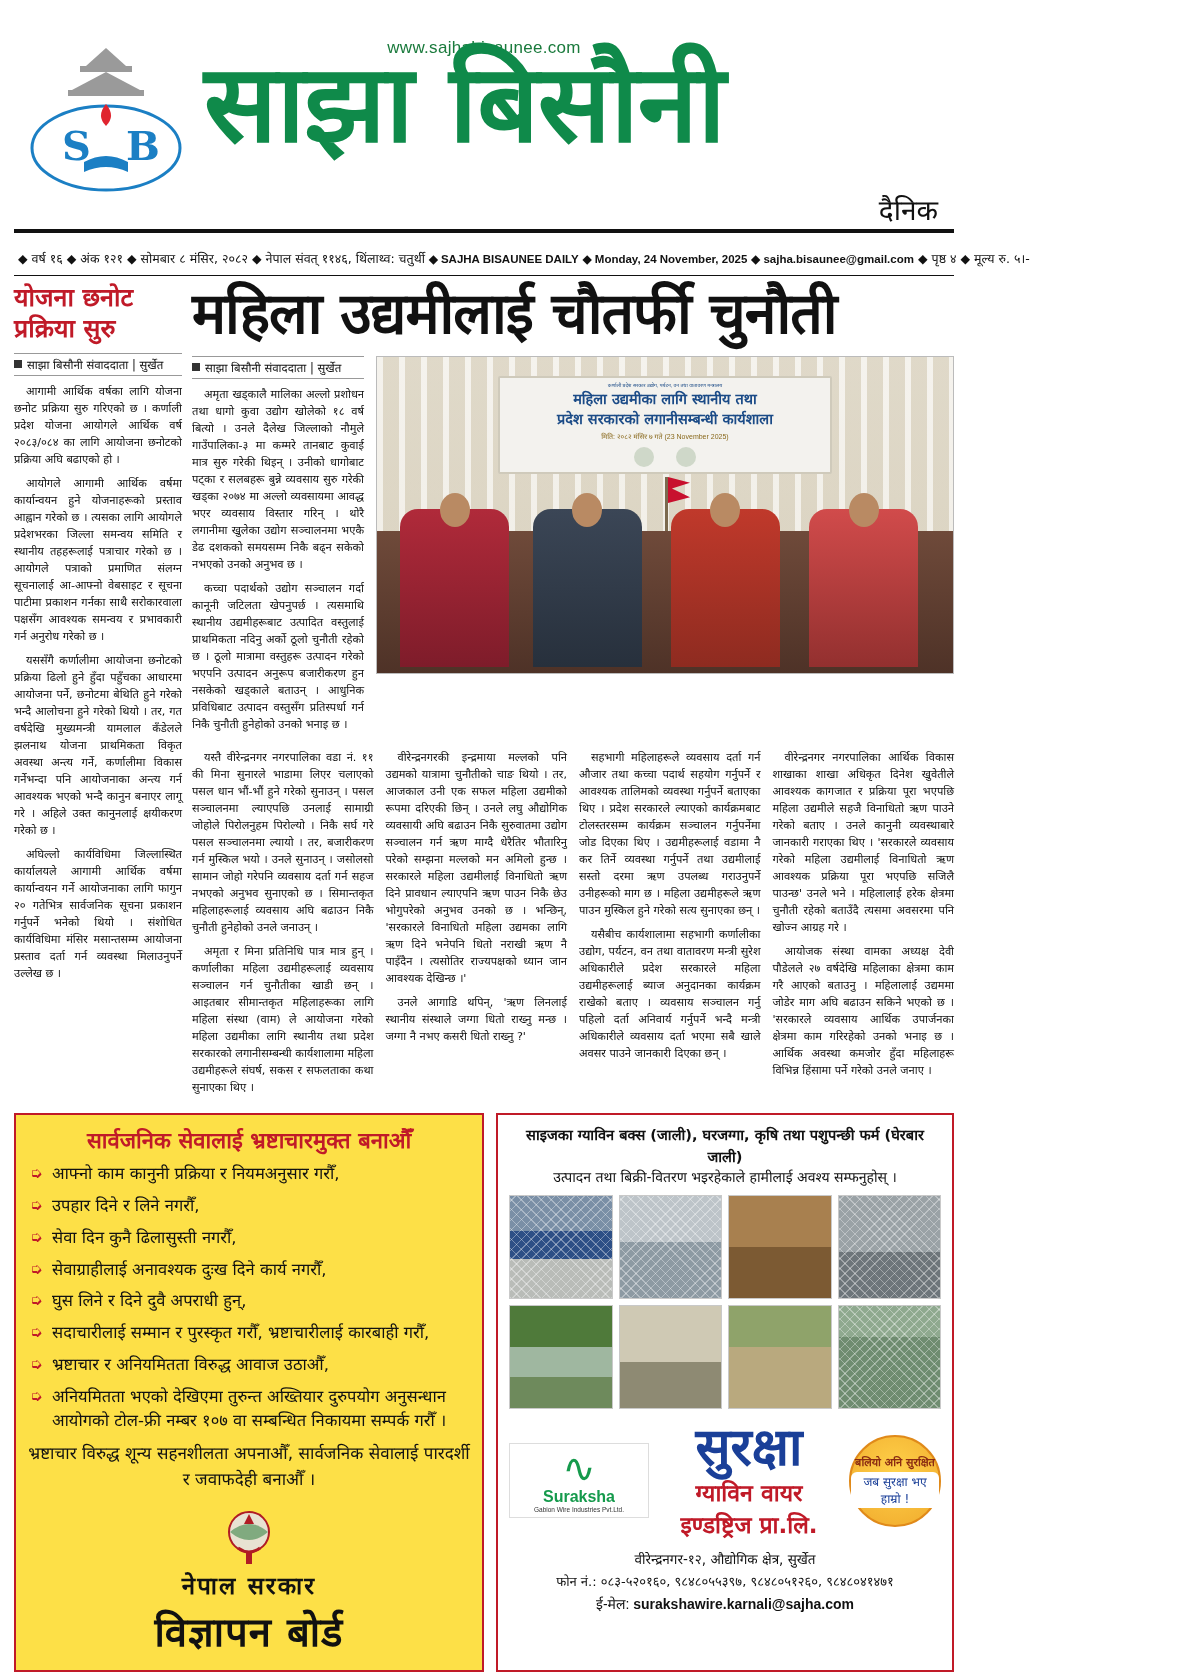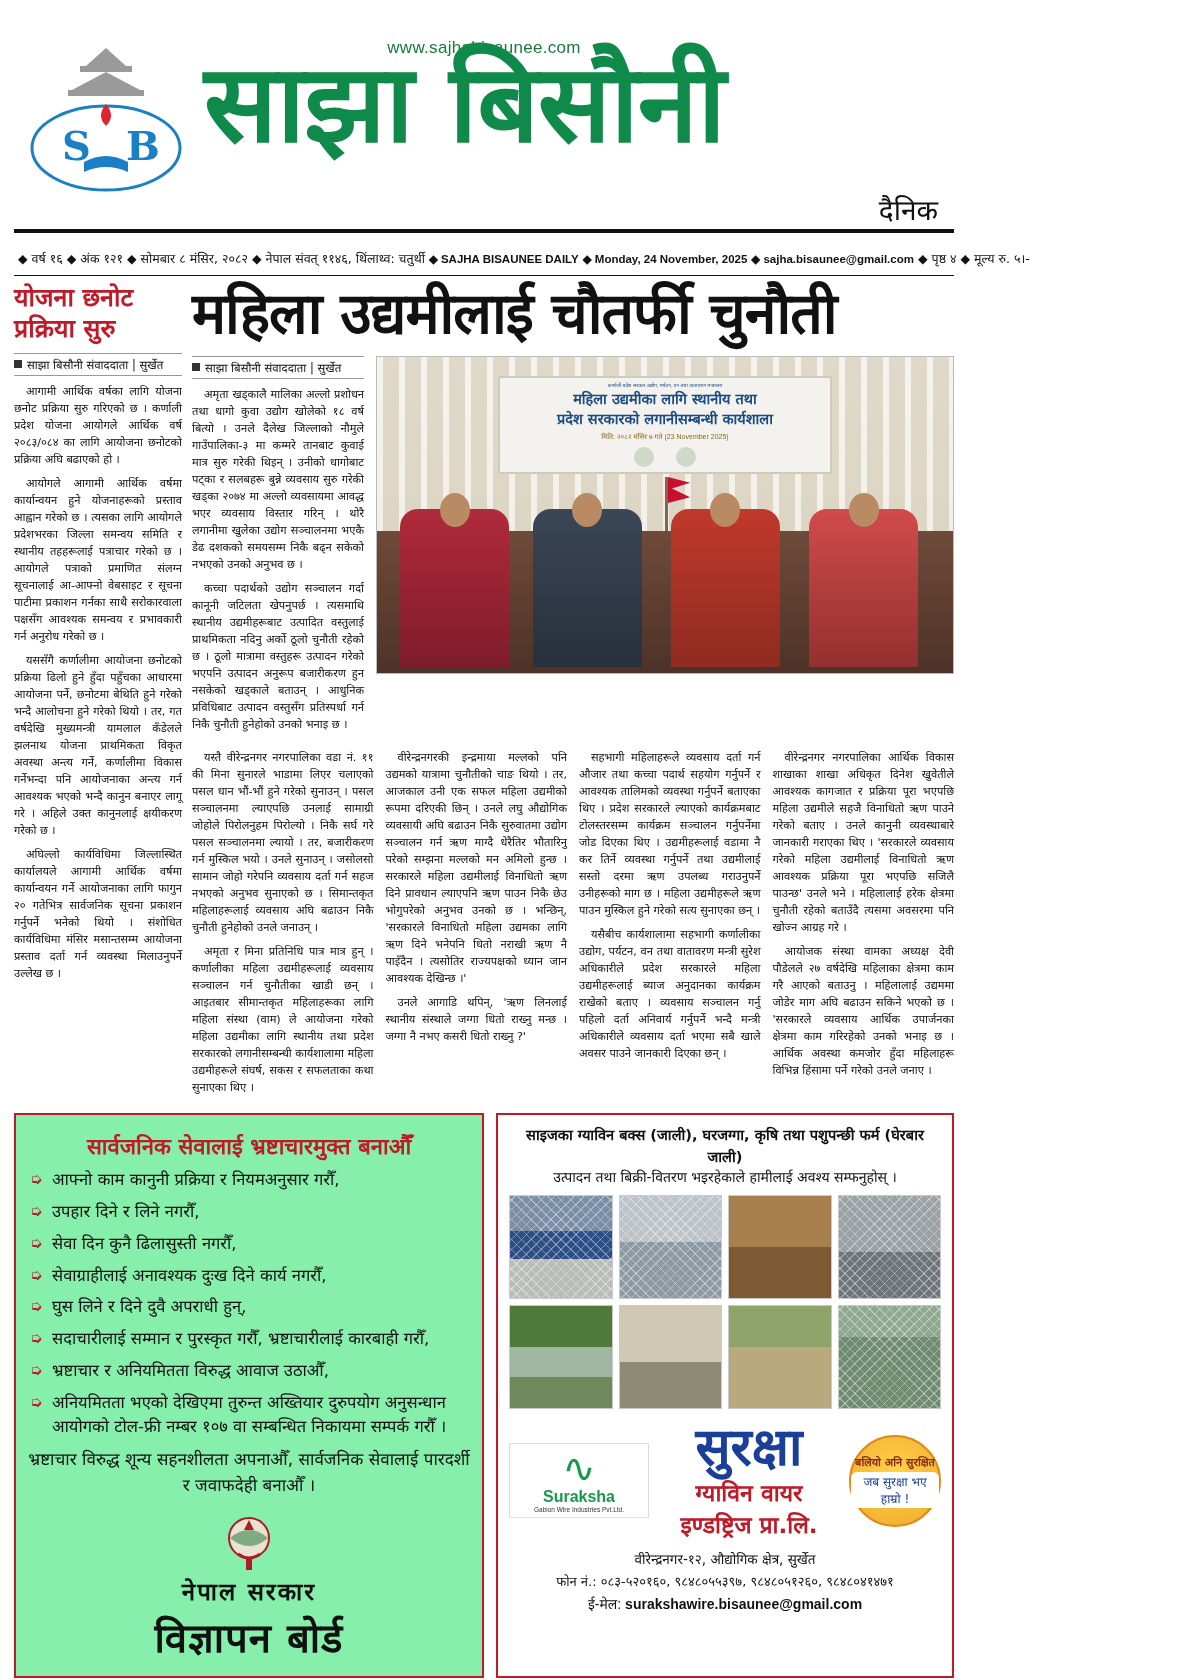--- a/index.html
+++ b/index.html
@@ -105,22 +105,22 @@
   .p4 { left: 75%; background: linear-gradient(#d14b4b, #93302f); }
   .head { position: absolute; left: 50%; top: -16px; transform: translateX(-50%);
     width: 30px; height: 34px; border-radius: 50%; background: #b98a63; }
 
   .four-cols { display: flex; gap: 12px; margin-top: 9px; }
   .four-cols > div { flex: 1; }
 
   
   .bottom { display: flex; gap: 12px; margin-top: 10px; }
   .ad-gov {
-    width: 470px; flex: none; border: 2px solid #c01a28; padding: 15px 12px 12px 12px;
-    background: #86efac;
+    width: 470px; flex: none; border: 2px solid #c01a28; padding: 9px 12px 12px 12px;
+    background: #fde047;
   }
   .ad-gov h3 {
     margin: 0 0 8px 0; text-align: center; color: #c01a28;
     font-family: "DejaVu Sans", sans-serif; font-size: 22px; font-weight: bold;
   }
   .ad-gov ul { list-style: none; margin: 0; padding: 0; }
   .ad-gov li {
     font-family: "DejaVu Sans", sans-serif; font-size: 16.5px; line-height: 1.5;
     margin-bottom: 7px; padding-left: 24px; position: relative;
   }
@@ -386,18 +386,18 @@
       </div>
 
       <div class="s-foot">
         <div class="addr">वीरेन्द्रनगर-१२, औद्योगिक क्षेत्र, सुर्खेत</div>
         <div>
           <span>फोन नं.:</span>
           <span>०८३-५२०१६०, ९८४८०५५३९७, ९८४८०५१२६०, ९८४८०४१४७१</span>
         </div>
         <div class="mail">
           <span>ई-मेल:</span>
-          <b>surakshawire.bisaunee@gmail.com</b>
+          <b>surakshawire.karnali@sajha.com</b>
         </div>
       </div>
     </div>
   </div>
 </div>
 
 </body></html>

